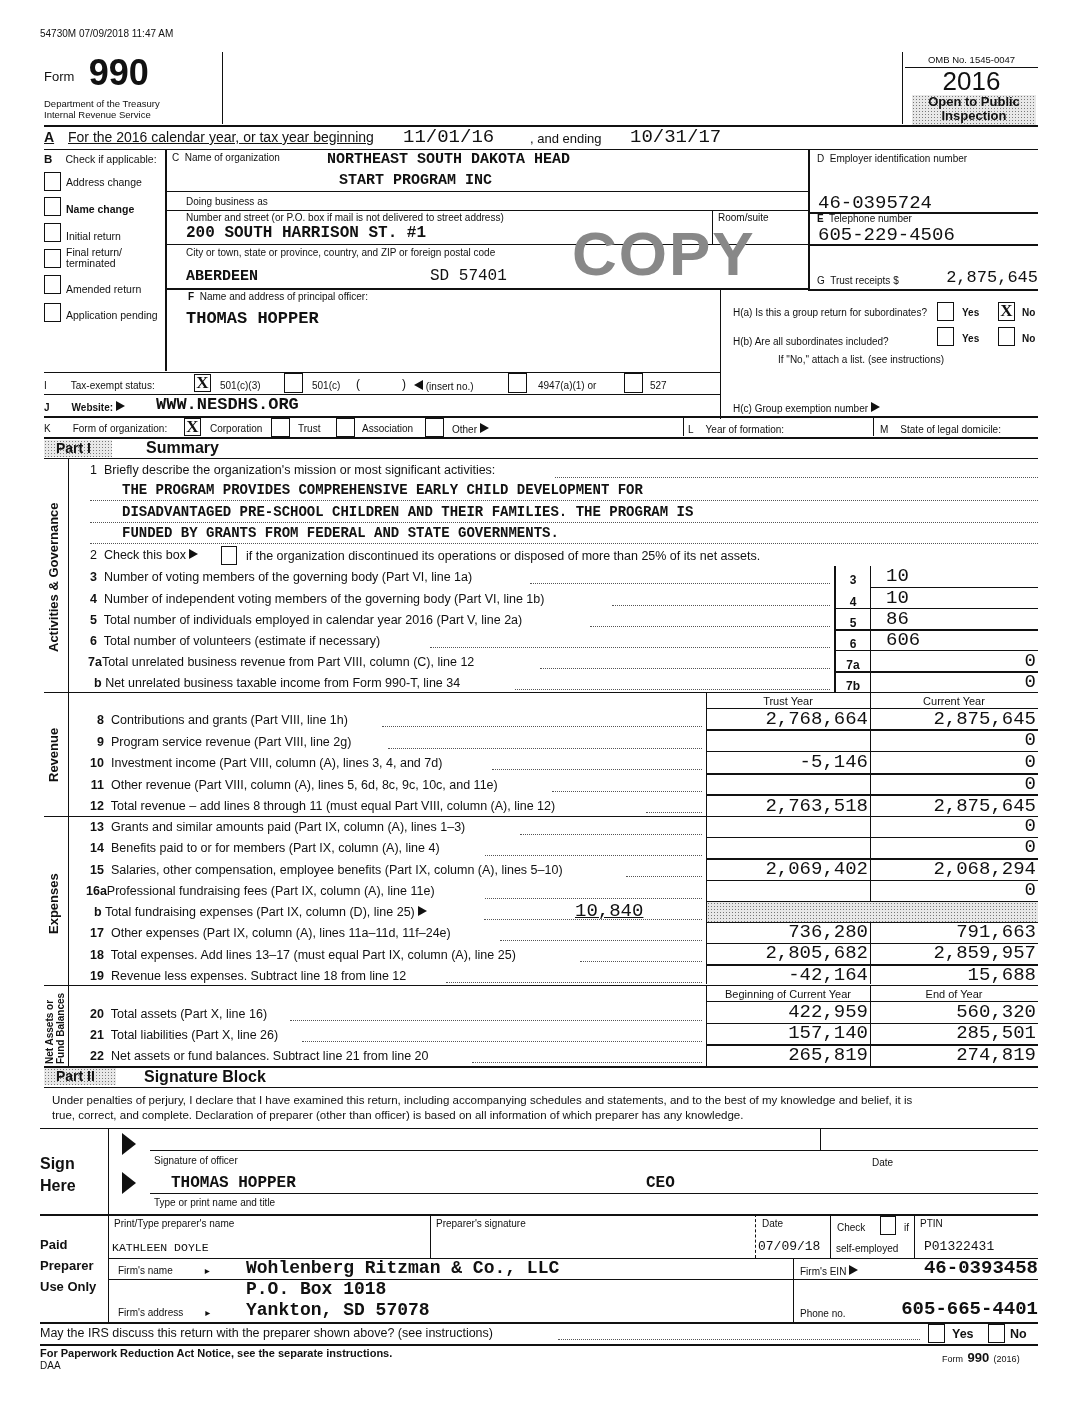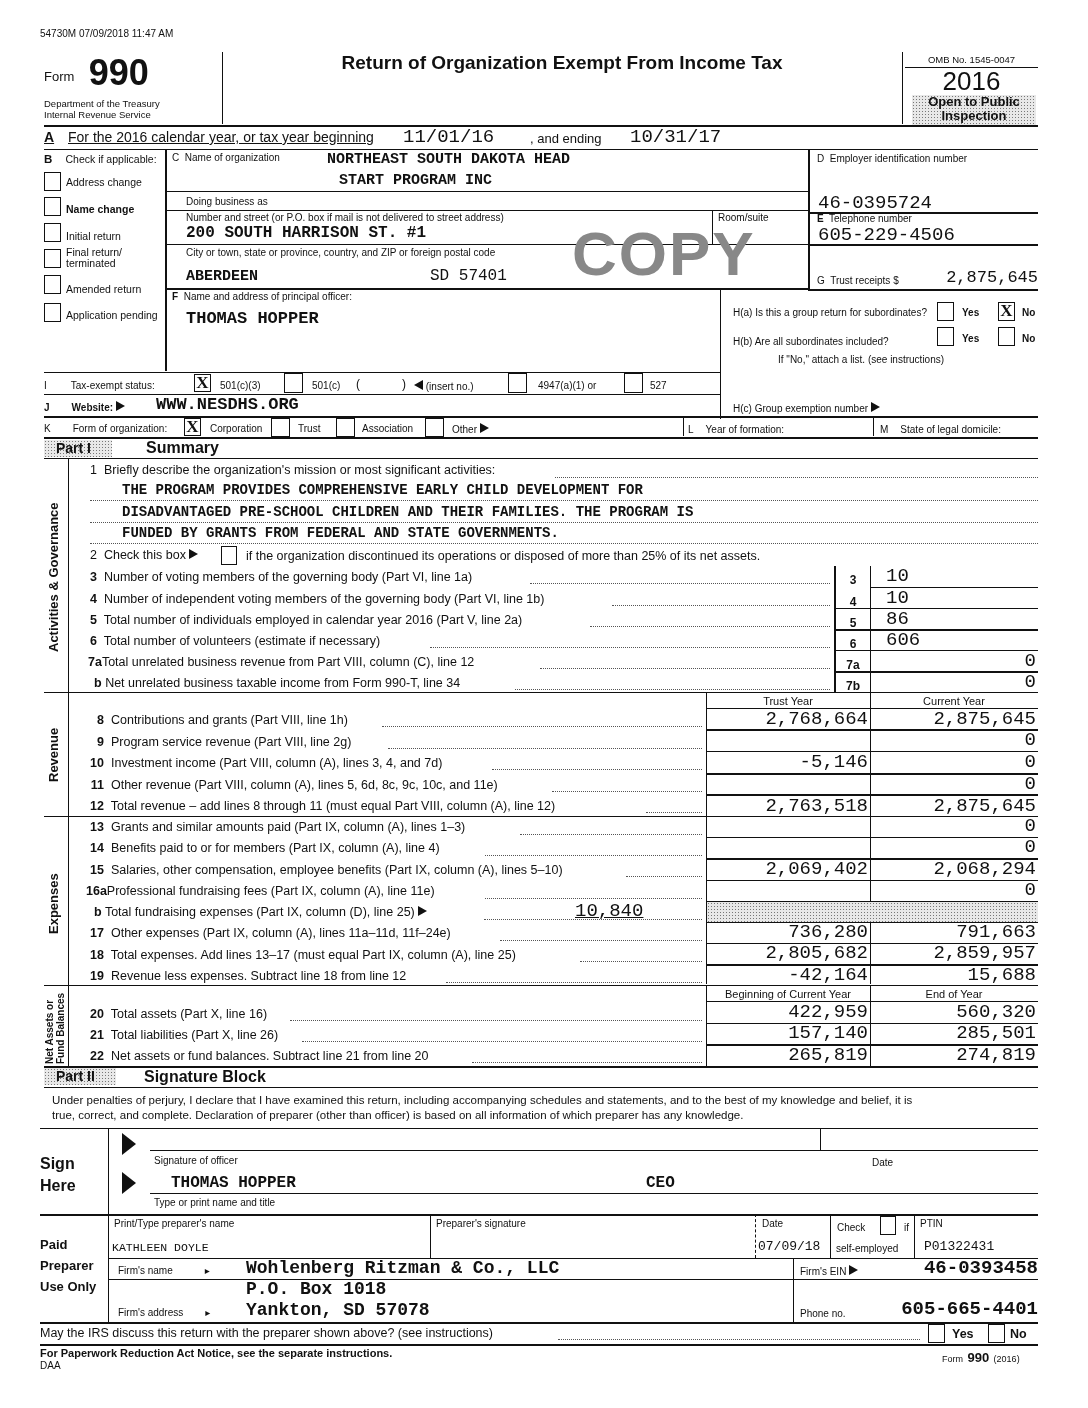--- a/index.html
+++ b/index.html
@@ -35,21 +35,20 @@
   <span style="font-size:13px;">Form</span>
   <span style="font-size:36px;font-weight:bold;margin-left:10px;vertical-align:-4px;">990</span>
 </div>
 <div class="abs" style="left:44px;top:98px;font-size:9.5px;line-height:11px;">
   <div>Department of the Treasury</div>
   <div>Internal Revenue Service</div>
 </div>
 <div class="vl" style="left:222px;top:52px;height:72px;"></div>
 
 <div class="abs" style="left:222px;top:52px;width:680px;text-align:center;">
-  <div style="font-size:19px;font-weight:bold;">Return of Organization Exempt From Income Tax</div>
 </div>
 
 <div class="vl" style="left:902px;top:52px;height:72px;"></div>
 <div class="abs" style="left:905px;top:54px;width:133px;text-align:center;font-size:9.5px;">OMB No. 1545-0047</div>
 <div class="hl" style="left:905px;top:67px;width:133px;"></div>
 <div class="abs" style="left:905px;top:66px;width:133px;text-align:center;font-size:26px;font-weight:normal;">2016</div>
 <div class="shade" style="left:912px;top:95px;width:124px;height:30px;"></div>
 <div class="abs" style="left:912px;top:95px;width:124px;text-align:center;font-size:13px;font-weight:bold;line-height:14px;">
   <div>Open to Public</div>
   <div>Inspection</div>
@@ -104,21 +103,21 @@
 <div class="abs small" style="left:817px;top:153px;"><span>D</span>&nbsp; <span>Employer identification number</span></div>
 <div class="abs mono" style="left:818px;top:192px;font-size:19px;">46-0395724</div>
 <div class="hl2" style="left:808px;top:212px;width:230px;"></div>
 <div class="abs small" style="left:817px;top:213px;"><b>E</b>&nbsp; <span>Telephone number</span></div>
 <div class="abs mono" style="left:818px;top:224px;font-size:19px;">605-229-4506</div>
 <div class="hl2" style="left:808px;top:244px;width:230px;"></div>
 <div class="abs small" style="left:817px;top:275px;"><span>G</span>&nbsp; <span>Trust receipts $</span></div>
 <div class="abs mono" style="left:900px;top:268px;width:138px;font-size:17px;text-align:right;">2,875,645</div>
 <div class="hl2" style="left:808px;top:289px;width:230px;"></div>
 
-<div class="abs small" style="left:162px;top:291px;padding-left:10px;"><b>F</b>&nbsp; <span>Name and address of principal officer:</span></div>
+<div class="abs small" style="left:178px;top:291px;padding-left:10px;"><b>F</b>&nbsp; <span>Name and address of principal officer:</span></div>
 <div class="abs serifmono" style="left:186px;top:309px;font-size:17px;">THOMAS HOPPER</div>
 <div class="vl" style="left:720px;top:289px;height:130px;"></div>
 
 <div class="abs small" style="left:733px;top:307px;">H(a)  Is this a group return for subordinates?</div>
 <div class="box" style="left:937px;top:302px;width:15px;height:17px;"></div>
 <div class="abs small" style="left:962px;top:307px;font-weight:bold;">Yes</div>
 <div class="xbox" style="left:998px;top:302px;width:15px;height:17px;">X</div>
 <div class="abs small" style="left:1022px;top:307px;font-weight:bold;">No</div>
 <div class="abs small" style="left:733px;top:336px;">H(b)  Are all subordinates included?</div>
 <div class="box" style="left:937px;top:327px;width:15px;height:17px;"></div>

